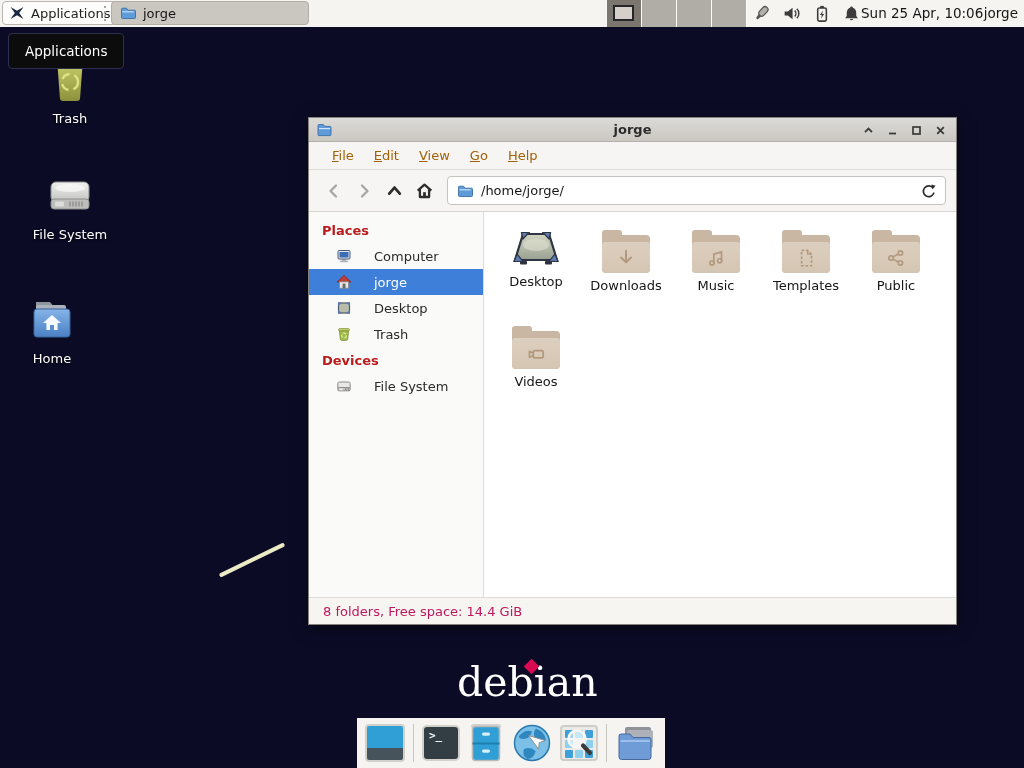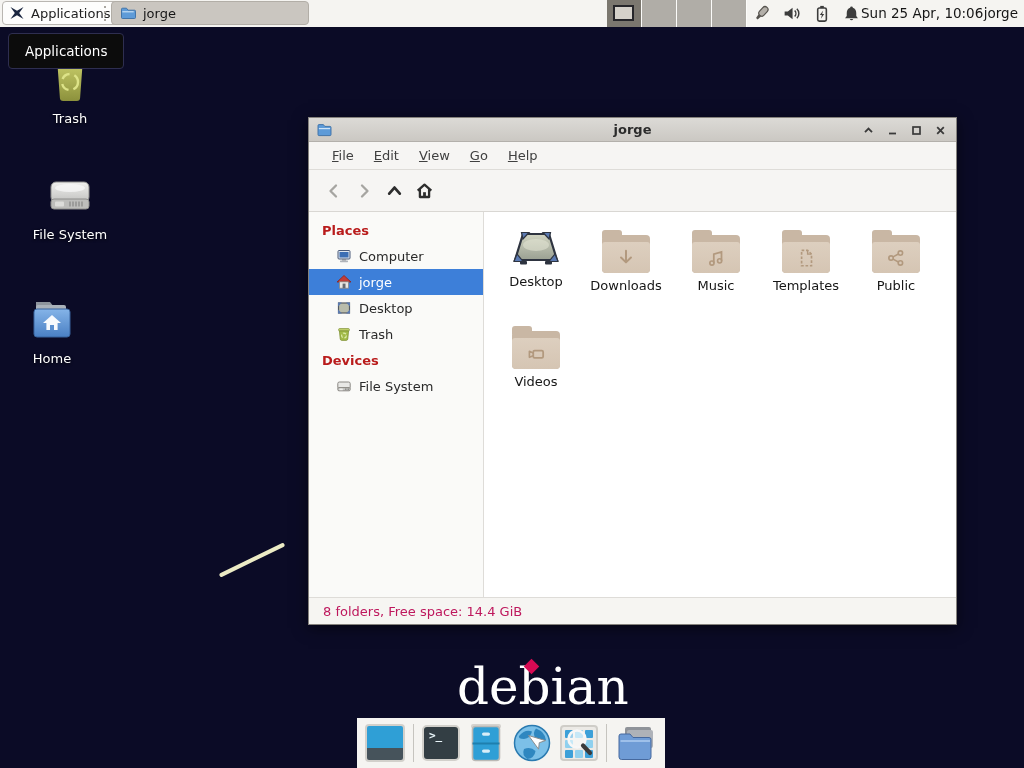--- a/index.html
+++ b/index.html
@@ -75,21 +75,21 @@
 
   .scratch-line {
     position:absolute; left:216px; top:558px; width:72px; height:4px;
     background:#ecebc5; border-radius:2px; transform:rotate(-26deg);
   }
 
   
   .debian-logo {
     position:absolute; left:457px; top:660px; color:#fff;
     font-family:"DejaVu Serif","Liberation Serif",serif;
-    font-size:50px; line-height:1.1;
+    font-size:41px; line-height:1.1;
   }
   .debian-logo .dot {
     position:absolute; left:69px; top:1px; width:11px; height:11px;
     background:#d70a53; transform:rotate(45deg);
   }
 
   
   .window {
     position:absolute; left:308px; top:117px; width:649px; height:508px;
     background:#fff; border:1px solid #85827d;
@@ -106,21 +106,21 @@
   .titlebar .t-title {
     position:absolute; left:0; right:0; text-align:center;
     font-weight:bold; color:#2b2b2b;
   }
   .t-buttons { position:absolute; right:8px; top:0; height:24px; display:flex; gap:9px; align-items:center; }
   .t-btn { width:15px; height:15px; display:flex; align-items:center; justify-content:center; cursor:default; }
 
   .menubar {
     height:28px; flex:0 0 28px; background:#f6f5f3;
     border-bottom:1px solid #dedcd8;
-    display:flex; align-items:center; padding-left:13px; color:#404040;
+    display:flex; align-items:center; padding-left:13px; color:#a16207;
   }
   .menu-item { display:inline-block; padding:5px 10px; }
   .menu-item::first-letter { text-decoration:underline; }
 
   .toolbar {
     height:42px; flex:0 0 42px; background:#f6f5f3;
     border-bottom:1px solid #d9d7d3;
     display:flex; align-items:center; padding:0 10px;
   }
   .nav-btn { width:30px; height:30px; display:flex; align-items:center; justify-content:center; border-radius:4px; }
@@ -130,21 +130,21 @@
     display:flex; align-items:center; gap:8px; padding:0 9px; color:#161616;
   }
   .pathbar .reload { margin-left:auto; }
 
   .win-body { flex:1; display:flex; min-height:0; }
   .sidebar {
     width:175px; flex:0 0 175px; background:#fafaf8;
     border-right:1px solid #dedcd8; padding-top:5px; color:#2a2a2a;
   }
   .sb-header { font-weight:bold; padding:6px 13px 5px; color:#b91c1c; }
-  .sb-item { height:26px; display:flex; align-items:center; gap:7px; padding-left:27px; }
+  .sb-item { height:26px; display:flex; align-items:center; gap:22px; padding-left:27px; }
   .sb-item.selected { background:#3d7fd9; color:#fff; }
 
   .files {
     flex:1; background:#fff; padding:13px 0 0 7px;
     display:flex; flex-wrap:wrap; align-content:flex-start;
   }
   .file {
     width:90px; height:96px; display:flex; flex-direction:column; align-items:center;
   }
   .file .f-label { margin-top:5px; color:#161616; }
@@ -381,20 +381,35 @@
       <svg width="19" height="19" viewBox="0 0 18 18">
           <polyline points="4,12 9,6.2 14,12" fill="none" stroke="#2d2d2d" stroke-width="2.6" stroke-linecap="round" stroke-linejoin="round"></polyline>
         </svg>
     </span>
     <span class="nav-btn">
       <svg width="21" height="20" viewBox="0 0 20 20">
           <path d="M3.2 9.6 10 3.6l6.8 6M5.4 8.4V16h9.2V8.4" fill="none" stroke="#2d2d2d" stroke-width="2.3" stroke-linejoin="round"></path>
           <rect x="8.6" y="11.2" width="2.8" height="4.8" fill="#2d2d2d"></rect>
         </svg>
     </span>
+    <div class="pathbar">
+      <span>
+        <svg width="16" height="16" viewBox="0 0 16 16">
+            <path d="M1.5 4.2a1 1 0 0 1 1-1h4l1.6 2h6.4a1 1 0 0 1 1 1v6.3a1 1 0 0 1-1 1H2.5a1 1 0 0 1-1-1z" fill="#5e9bd8" stroke="#3a6ea5" stroke-width=".9"></path>
+            <path d="M2.3 6.8h11.4" stroke="#cfe4f7" stroke-width="1.1"></path>
+          </svg>
+      </span>
+      <span>/home/jorge/</span>
+      <span class="reload">
+        <svg width="16" height="16" viewBox="0 0 16 16">
+            <path d="M13.2 5.2A5.4 5.4 0 1 0 14 9.6" fill="none" stroke="#2d2d2d" stroke-width="1.7"></path>
+            <polygon points="11.4,1.6 15.6,2.8 12.6,6.2" fill="#2d2d2d"></polygon>
+          </svg>
+      </span>
+    </div>
   </div>
 
   <div class="win-body">
     <div class="sidebar">
       <div class="sb-header">Places</div>
 
       <div class="sb-item">
         <span>
           <svg width="16" height="16" viewBox="0 0 16 16">
               <rect x="2" y="2.5" width="12" height="8.5" rx="1" fill="#dde4ee" stroke="#4a5a7a"></rect>

